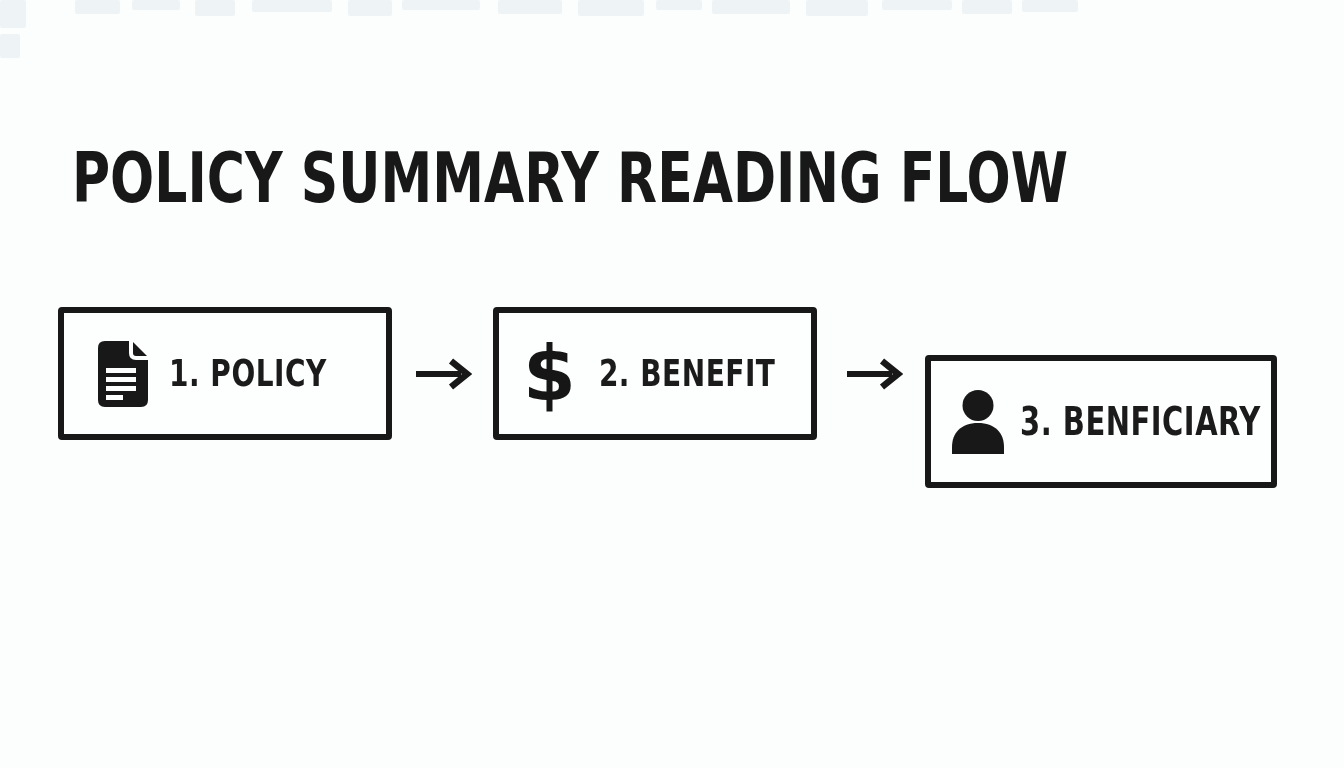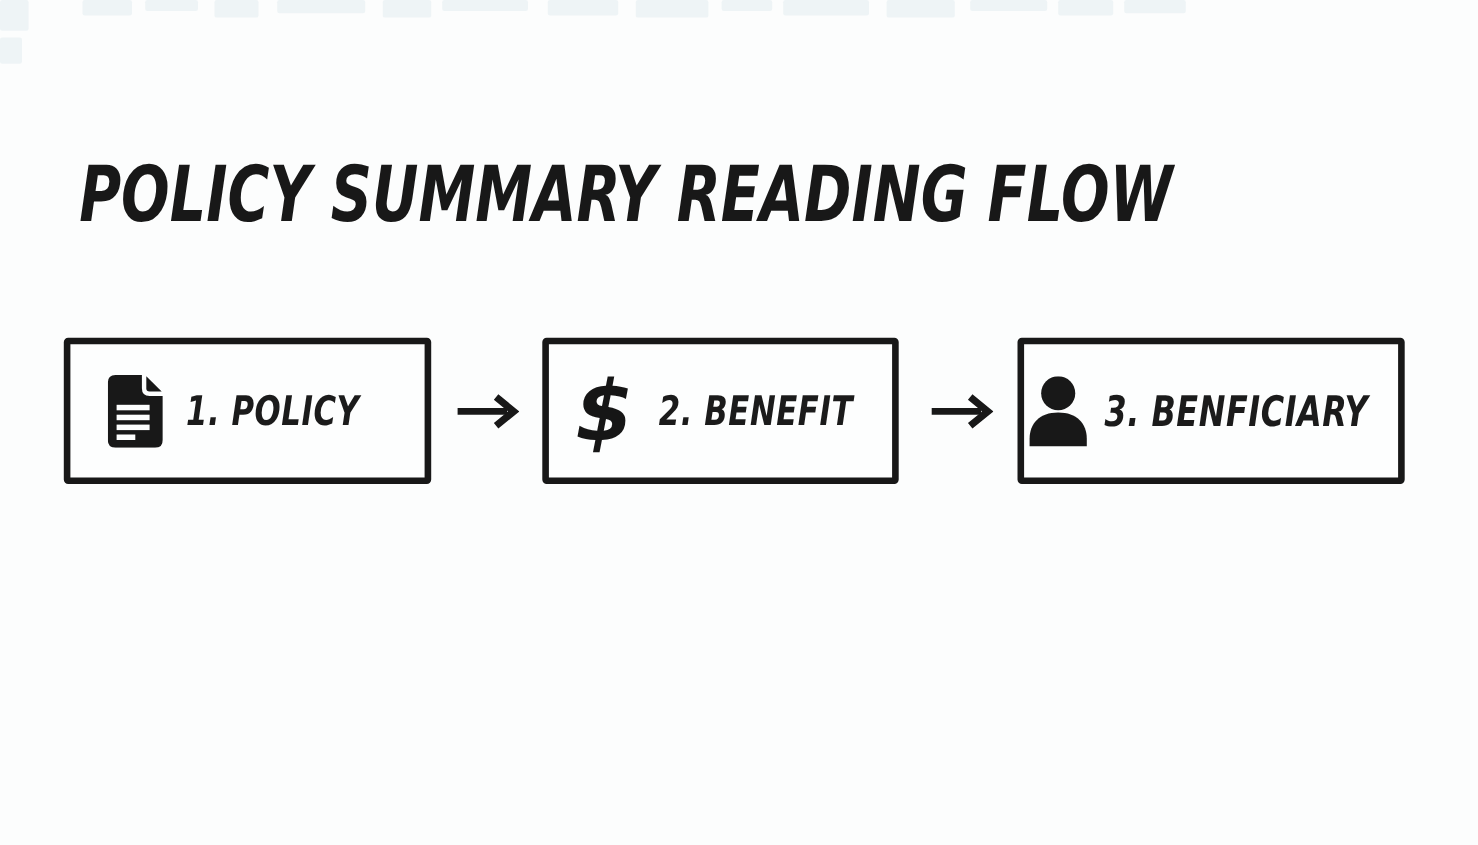--- a/index.html
+++ b/index.html
@@ -8,21 +8,20 @@
     width: 1344px;
     height: 768px;
     overflow: hidden;
     background: #fcfdfd;
     font-family: "DejaVu Sans", sans-serif;
   }
   .page {
     position: relative;
     width: 1344px;
     height: 582px;
-    font-style: italic;
   }
   
   .artifact {
     position: absolute;
     background: #eef4f6;
     border-radius: 2px;
   }
   
   .title-wrap {
     position: absolute;
@@ -49,21 +48,21 @@
     height: 133px;
     box-sizing: border-box;
     border: 6px solid #181818;
     border-radius: 4px;
     background: #fdfefe;
     display: flex;
     align-items: center;
   }
   .box-1 { left: 58px;  width: 334px; padding-left: 34px; }
   .box-2 { left: 493px; width: 324px; padding-left: 24px; }
-  .box-3 { left: 925px; width: 352px; padding-left: 0; }
+  .box-3 { left: 925px; width: 352px; padding-left: 16px; margin-top: 48px; }
   .step-label {
     display: inline-block;
     font-weight: bold;
     color: #1b1b1b;
     letter-spacing: 0.5px;
     white-space: nowrap;
     transform: scaleY(1.32);
     transform-origin: left center;
   }
   .label-1 { font-size: 28px; margin-left: 21px; }

